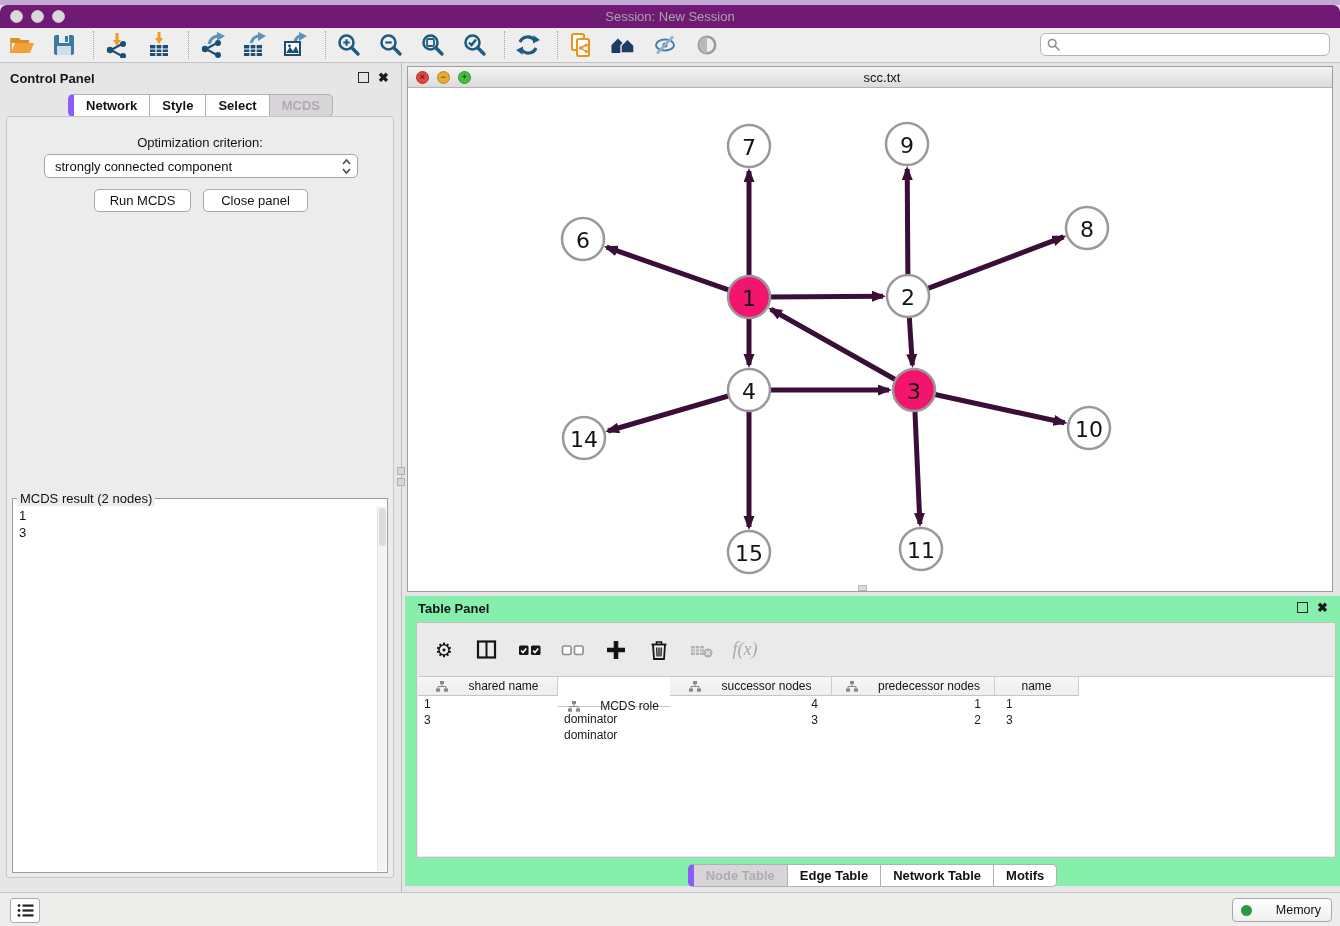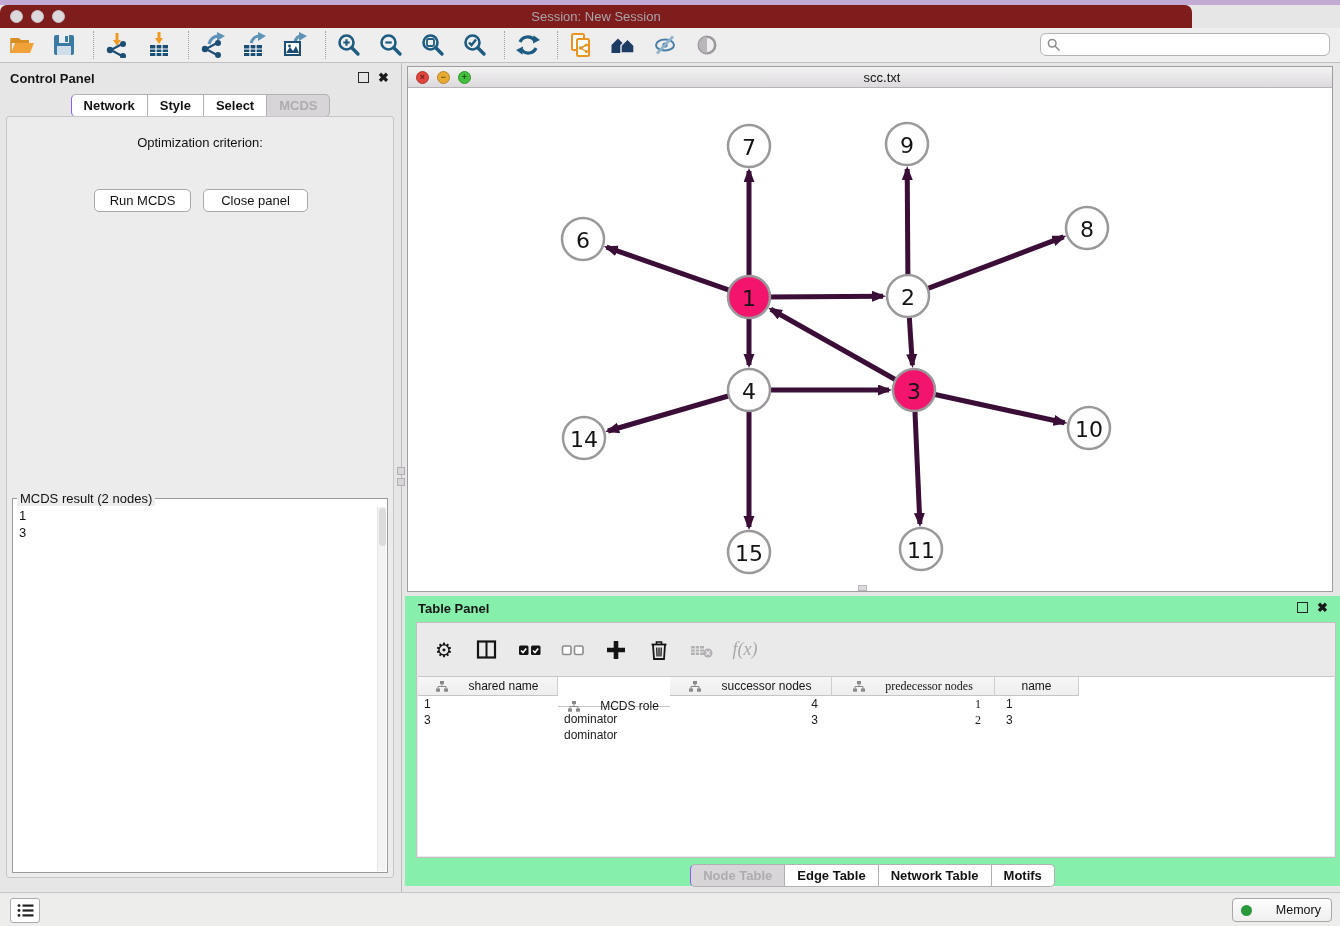--- a/index.html
+++ b/index.html
@@ -2,42 +2,42 @@
 <html><head>
 <meta charset="utf-8">
 <style>
   * { margin:0; padding:0; box-sizing:border-box; }
   html,body { background:#ffffff; }
   body { font-family:"Liberation Sans", sans-serif; color:#111; }
   .screen { position:relative; width:1340px; height:926px; overflow:hidden; background:#e7e6e7; }
 
   
   .desktop-edge { position:absolute; top:0; left:0; width:1340px; height:5px; background:#c3aad4; }
-  .titlebar { position:absolute; top:5px; left:0; width:1192px; height:23px; background:#7f1d1d; border-radius:7px 7px 0 0; }
+  .titlebar { position:absolute; top:5px; left:0; width:1340px; height:23px; background:#701a75; border-radius:7px 7px 0 0; }
   .traffic-dim { position:absolute; top:5px; left:10px; display:flex; gap:8px; }
   .traffic-dim .dot { width:13px; height:13px; border-radius:50%; background:#dbd9db; border:1px solid #c6c3c6; }
   .app-title { position:absolute; top:4px; left:0; width:100%; text-align:center; font-size:13px; color:#a8a4a8; }
 
   .toolbar { position:absolute; top:28px; left:0; width:1340px; height:35px; background:#efeeef; border-bottom:1px solid #c2c0c2; display:flex; align-items:center; padding-left:7px; }
   .tb-btn { width:30px; height:30px; display:flex; align-items:center; justify-content:center; flex:0 0 auto; margin-right:12px; }
   .tb-sep { width:1px; height:28px; border-left:1px dotted #a5a3a5; margin:0 8px 0 2px; flex:0 0 auto; }
   .search-wrap { position:absolute; right:10px; top:5px; width:290px; height:23px; background:#fff; border:1px solid #b5b3b5; border-radius:6px; display:flex; align-items:center; padding-left:6px; }
   .search-wrap input { border:none; outline:none; flex:1; height:19px; font-size:12px; background:transparent; margin-left:4px; }
 
   
   .control-panel { position:absolute; left:0; top:63px; width:402px; height:829px; background:#e7e6e7; border-right:1px solid #bcbabc; }
   .panel-title { font-size:13px; color:#141414;font-weight:bold; }
   .cp-title { position:absolute; left:10px; top:8px; }
   .win-icons { position:absolute; right:12px; top:8px; display:flex; align-items:center; gap:9px; }
   .float-ic { width:11px; height:11px; border:1.5px solid #262626; background:transparent; display:inline-block; }
   .close-ic { font-size:13px; font-weight:bold; color:#1a1a1a; line-height:13px; }
 
   .tabgroup { display:flex; }
   .tab { background:#fff; border:1px solid #b2b0b2; border-left:none; padding:3px 12px 3px; font-size:13px; font-weight:bold; color:#121212; white-space:nowrap; }
-  .tab:first-child { border-left:1px solid #8b5cf6; border-radius:5px 0 0 5px; }
+  .tab:first-child { border-left:6px solid #8b5cf6; border-radius:5px 0 0 5px; }
   .tab:last-child { border-radius:0 5px 5px 0; }
   .tab.active { background:#d7d5d7; color:#aeacae; }
   .cp-tabs { position:absolute; top:31px; left:0; width:100%; display:flex; justify-content:center; }
 
   .cp-inner { position:absolute; left:6px; right:7px; top:53px; bottom:14px; background:#ececec; border:1px solid #c7c5c7; border-radius:3px; }
   .opt-label { position:absolute; top:18px; left:0; width:100%; text-align:center; font-size:13px; }
   .combo { position:absolute; top:37px; left:37px; width:314px; height:24px; background:#fff; border:1px solid #a7a5a7; border-radius:5px; display:flex; align-items:center; font-size:13px; padding-left:10px; }
   .combo .stepper { position:absolute; right:6px; top:3px; }
   .btn { position:absolute; height:23px; background:#fff; border:1px solid #a9a7a9; border-radius:5px; font-size:13px; display:flex; align-items:center; justify-content:center; }
   .run-btn { top:72px; left:87px; width:97px; }
@@ -71,21 +71,21 @@
   .tp-icons { position:absolute; right:12px; top:5px; display:flex; align-items:center; gap:9px; }
   .tp-container { position:absolute; left:11px; right:4px; top:26px; bottom:28px; background:#ebeaeb; border:1px solid #c2c0c2; }
   .tp-toolbar { position:absolute; top:0; left:0; right:0; height:53px; display:flex; align-items:center; padding-left:14px; gap:17px; }
   .tp-tbtn { width:26px; height:26px; display:flex; align-items:center; justify-content:center; }
   .gear-glyph { font-size:20px; color:#141414; line-height:1; }
   .fx-glyph { font-family:"Liberation Serif", serif; font-style:italic; font-size:18px; color:#a9a7a9; }
   .grid { position:absolute; left:1px; right:1px; top:53px; bottom:1px; background:#fff; border-top:1px solid #c9c7c9; }
   .grid-header { display:flex; height:19px; }
   .gh-cell { display:flex; align-items:center; justify-content:center; gap:20px; font-size:12px; color:#141414; background:linear-gradient(#f7f6f7,#efeeef); border-right:1px solid #cfcdcf; border-bottom:1px solid #c6c4c6; }
   .grid-row { display:flex; height:16px; align-items:center; font-size:12px; color:#1a1a1a; }
-  .c0 { width:140px; } .c1 { width:112px;margin-top:29px; } .c2 { width:162px; } .c3 { width:163px;font-family:Liberation Serif, serif; } .c4 { width:84px; }
+  .c0 { width:140px; } .c1 { width:112px;margin-top:29px; } .c2 { width:162px; } .c3 { width:163px; } .c4 { width:84px; }
   .cell { padding:0 6px; overflow:hidden; white-space:nowrap; }
   .al { text-align:left; } .ar { text-align:right; padding-right:14px; }
   .c4.cell { padding-left:11px; }
   .tp-tabs { position:absolute; left:0; right:0; top:268px; display:flex; justify-content:center; }
 
   
   .statusbar { position:absolute; left:0; top:892px; width:1340px; height:34px; background:#ededec; border-top:1px solid #c6c4c6; }
   .list-btn { position:absolute; left:10px; top:5px; width:30px; height:25px; background:#fdfdfd; border:1px solid #aeacae; border-radius:3px; display:flex; align-items:center; justify-content:center; }
   .memory-btn { position:absolute; right:8px; top:5px; height:24px; padding:0 10px 0 8px; background:linear-gradient(#fefefe,#f0eff0); border:1px solid #a8a6a8; border-radius:4px; display:flex; align-items:center; gap:24px; font-size:12.5px; color:#111; }
   .memory-dot { width:11px; height:11px; border-radius:50%; background:#2a9a3d; }
@@ -254,20 +254,29 @@
     </div>
     <div class="cp-tabs tabgroup">
       <span class="tab">Network</span>
       <span class="tab">Style</span>
       <span class="tab">Select</span>
       <span class="tab active">MCDS</span>
     </div>
 
     <div class="cp-inner">
       <div class="opt-label">Optimization criterion:</div>
+      <div class="combo">
+        <span>strongly connected component</span>
+        <span class="stepper">
+          <svg width="9" height="17" viewBox="0 0 9 17">
+              <path d="M1 6 L4.5 2 L8 6" fill="none" stroke="#4a4a4a" stroke-width="1.6"></path>
+              <path d="M1 11 L4.5 15 L8 11" fill="none" stroke="#4a4a4a" stroke-width="1.6"></path>
+            </svg>
+        </span>
+      </div>
       <div class="btn run-btn">Run MCDS</div>
       <div class="btn closep-btn">Close panel</div>
 
       <fieldset class="result-box">
         <legend>MCDS result (2 nodes)</legend>
         <div class="result-lines">
           <div>1</div>
           <div>3</div>
         </div>
         <div class="result-scroll">

